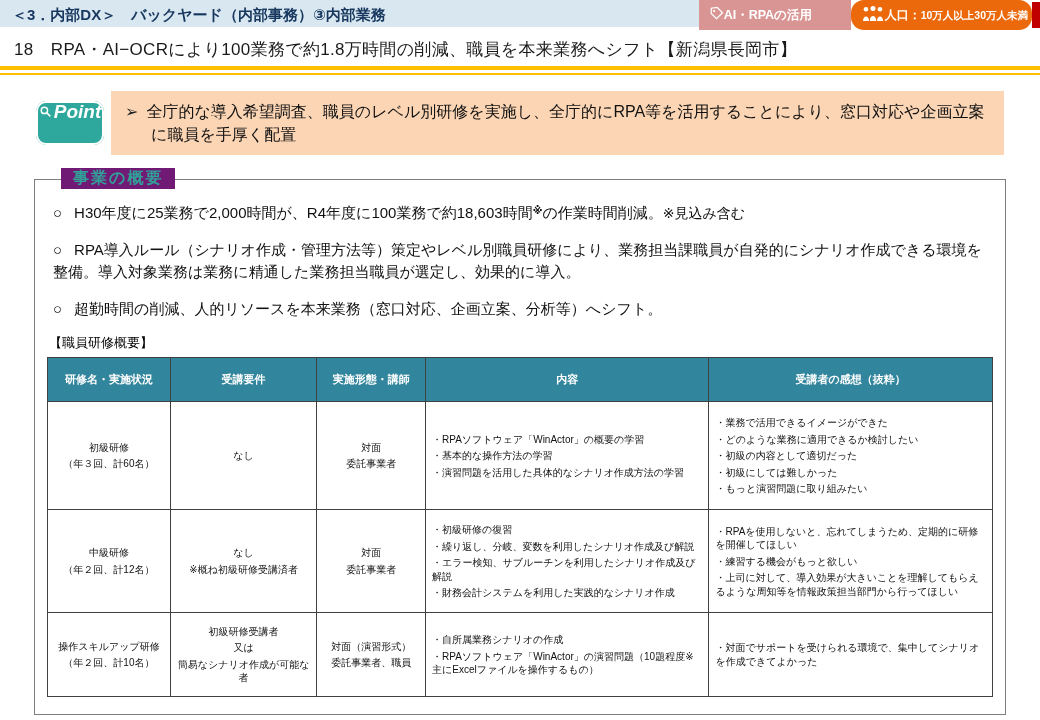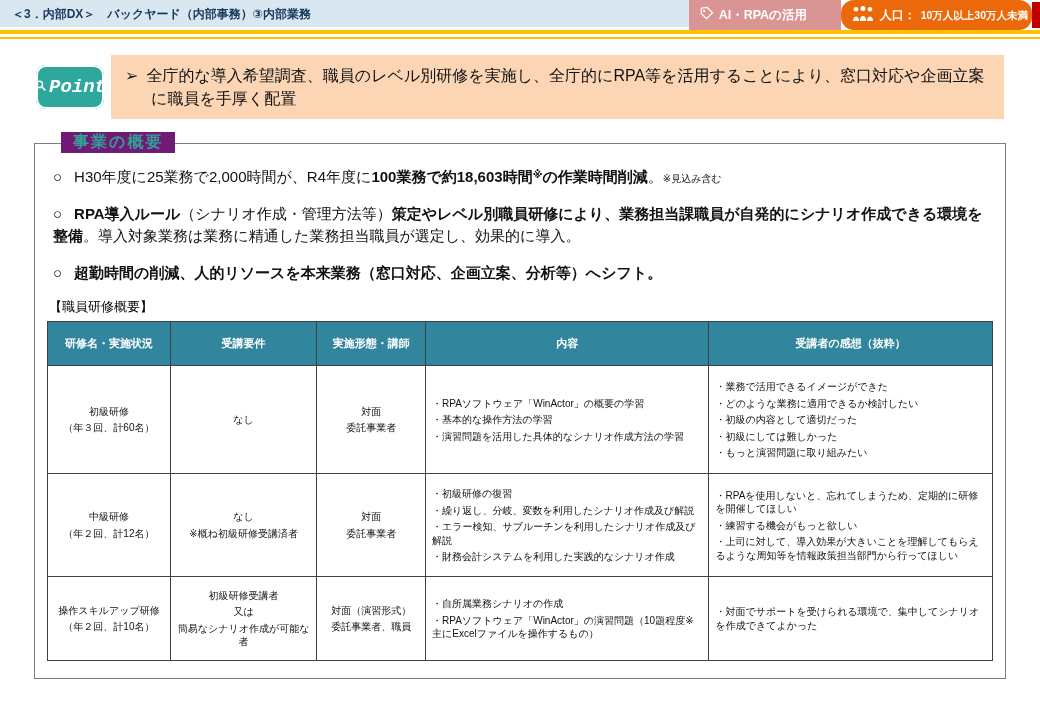--- a/index.html
+++ b/index.html
@@ -5,55 +5,54 @@
   * { box-sizing: border-box; margin: 0; padding: 0; }
   html,body { width:1040px; height:720px; }
   body {
     font-family: "Liberation Sans", "DejaVu Sans", sans-serif;
     background:#fff; color:#111; overflow:hidden; position:relative;
   }
   
   .topbar { display:flex; align-items:stretch; height:30px; }
   .category {
     flex:1; background:var(--c-topbar,#D9E7F1); color:#17375E;
-    font-size:12px; font-weight:bold; padding:6px 0 0 12px; height:27px;
-  }
-  .badge { display:flex; align-items:center; gap:5px; padding:0 10px; color:#fff; height:30px; }
+    font-size:15px; font-weight:bold; padding:6px 0 0 12px; height:27px;
+  }
+  .badge { display:flex; align-items:center; padding:0 10px; color:#fff; height:30px; }
   .badge-pink { background:var(--c-pink,#D99594); width:152px; font-size:12.5px; font-weight:bold; }
   .badge-orange { background:var(--c-orange,#EB690B); font-size:12px; font-weight:bold; padding-right:4px;border-radius:13px; }
   .pop-stack { display:flex; flex-direction:row; line-height:1.15; font-size:10.5px; font-weight:bold; }
   .red-accent { width:8px; height:26px; margin-top:2px; background:var(--c-red,#C00000); }
   
   .page-title { font-size:17px; color:#1a1a1a; padding:8px 10px 5px 14px; letter-spacing:0.3px; }
   .gold-rule { border-top:4px solid var(--c-gold,#FFC000); border-bottom:2px solid var(--c-gold,#FFC000); height:9px; }
   
   .point-row { display:flex; align-items:center; gap:7px; margin:16px 36px 0 36px; }
   .point-logo {
     width:68px; height:44px; background:var(--c-teal-logo,#2EA89C); border-radius:10px;
     color:#fff; font-weight:bold; font-style:italic; font-size:19px;
-    display:flex; align-items:center; justify-content:center; gap:2px; flex:none;
+    display:flex; justify-content:center; gap:2px; flex:none;
     box-shadow:0 0 0 2px #fff inset;
-    font-family:Liberation Mono, monospace;
   }
   .point-box { flex:1; background:var(--c-peach,#FBD5B4); padding:9px 14px; min-height:58px; }
   .point-para { font-size:16px; line-height:1.45; padding-left:26px; text-indent:-26px; }
   .point-arrow { margin-right:8px; color:#222; }
   
   .overview {
     position:relative; margin:24px 34px 0 34px; height:536px;
     border:1px solid #7f7f7f; background:#fff; padding:20px 12px 8px 12px;
   }
   .legend {
     position:absolute; top:-12px; left:26px; background:#701a75; padding:0 12px;
     color:var(--c-teal-legend,#31A097); font-size:16px; font-weight:bold; letter-spacing:2px;
   }
   .bullet { font-size:15px; line-height:1.5; margin:2px 4px 14px 6px; }
   .bullet .marker { margin-right:12px; }
-  .bullet .b { font-weight:bold; }
-  .bullet .small { font-size:10px; }
+  .bullet .b { font-weight:normal; }
+  .bullet .small { font-size:14px; }
   .bullet .sup { font-size:10px; vertical-align:4px; font-weight:bold; }
   .table-caption { font-size:13px; margin:2px 0 5px 2px; color:#000000; }
   
   table { width:100%; border-collapse:collapse; table-layout:fixed; }
   th, td { border:1px solid #404040; }
   th {
     background:var(--c-teal-table,#31859C); color:#fff; font-size:11px; font-weight:bold;
     height:44px; padding:2px 4px; line-height:1.2;
   }
   th:nth-child(1){width:13%} th:nth-child(2){width:15.5%} th:nth-child(3){width:11.5%}
@@ -98,20 +97,21 @@
       <span>人口：</span>
       <span class="pop-stack">
         <span>10万人以上</span>
         <span>30万人未満</span>
       </span>
     </div>
 
     <div class="red-accent"></div>
   </div>
 
+  <div class="page-title">18　RPA・AI−OCRにより100業務で約1.8万時間の削減、職員を本来業務へシフト【新潟県長岡市】</div>
   <div class="gold-rule"></div>
 
   <div class="point-row">
     <div class="point-logo">
       <span>
         <svg width="13" height="13" viewBox="0 0 14 14">
           <circle cx="5.8" cy="5.8" r="3.4" fill="none" stroke="#fff" stroke-width="1.6"></circle>
           <line x1="8.6" y1="8.6" x2="12.2" y2="12.2" stroke="#fff" stroke-width="1.8"></line>
         </svg>
       </span>

